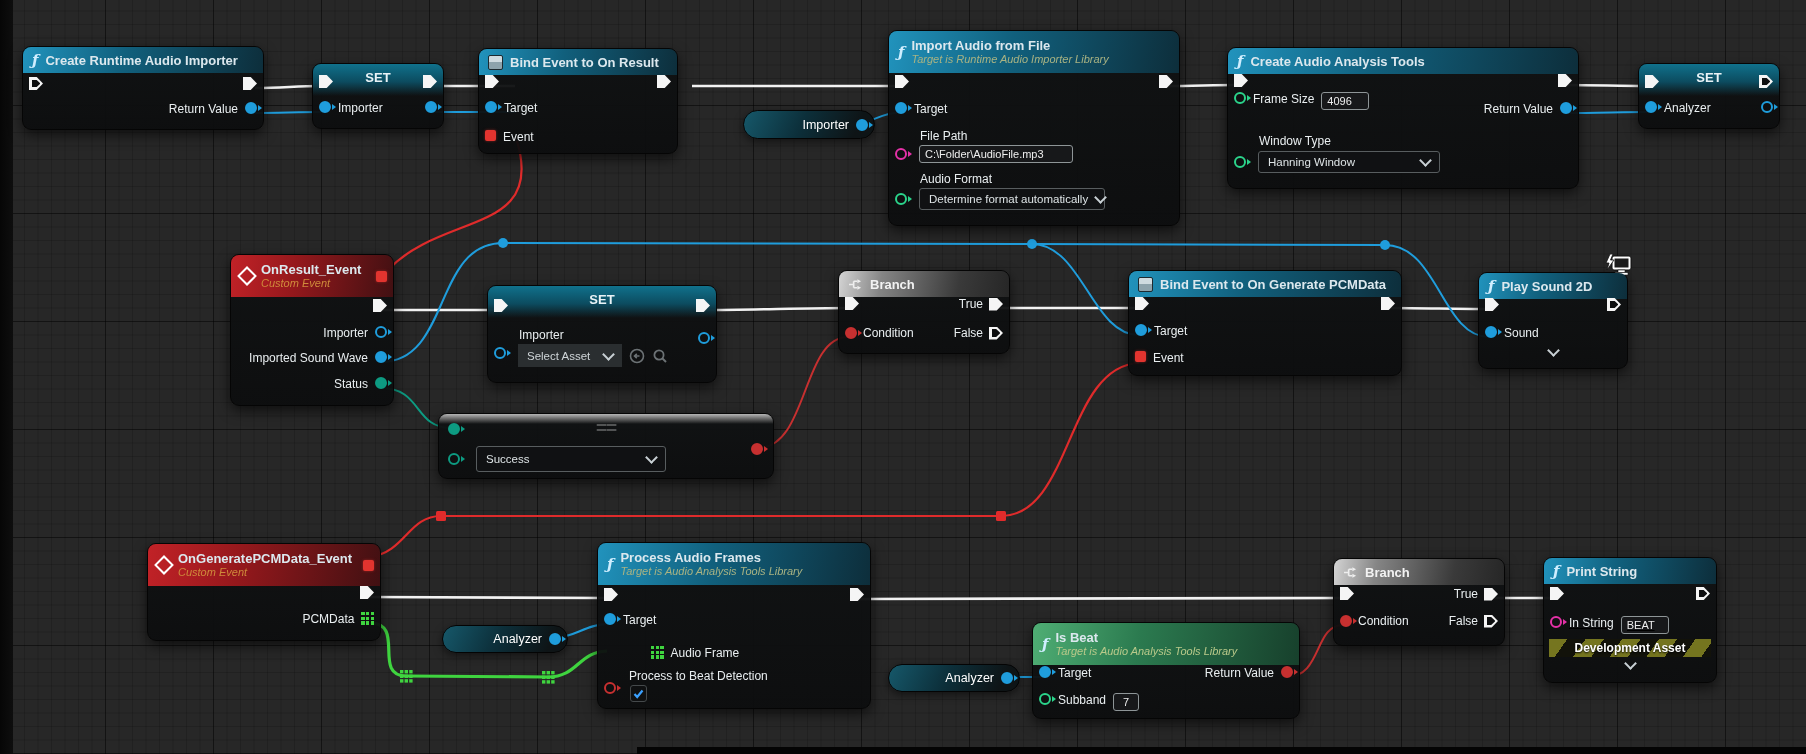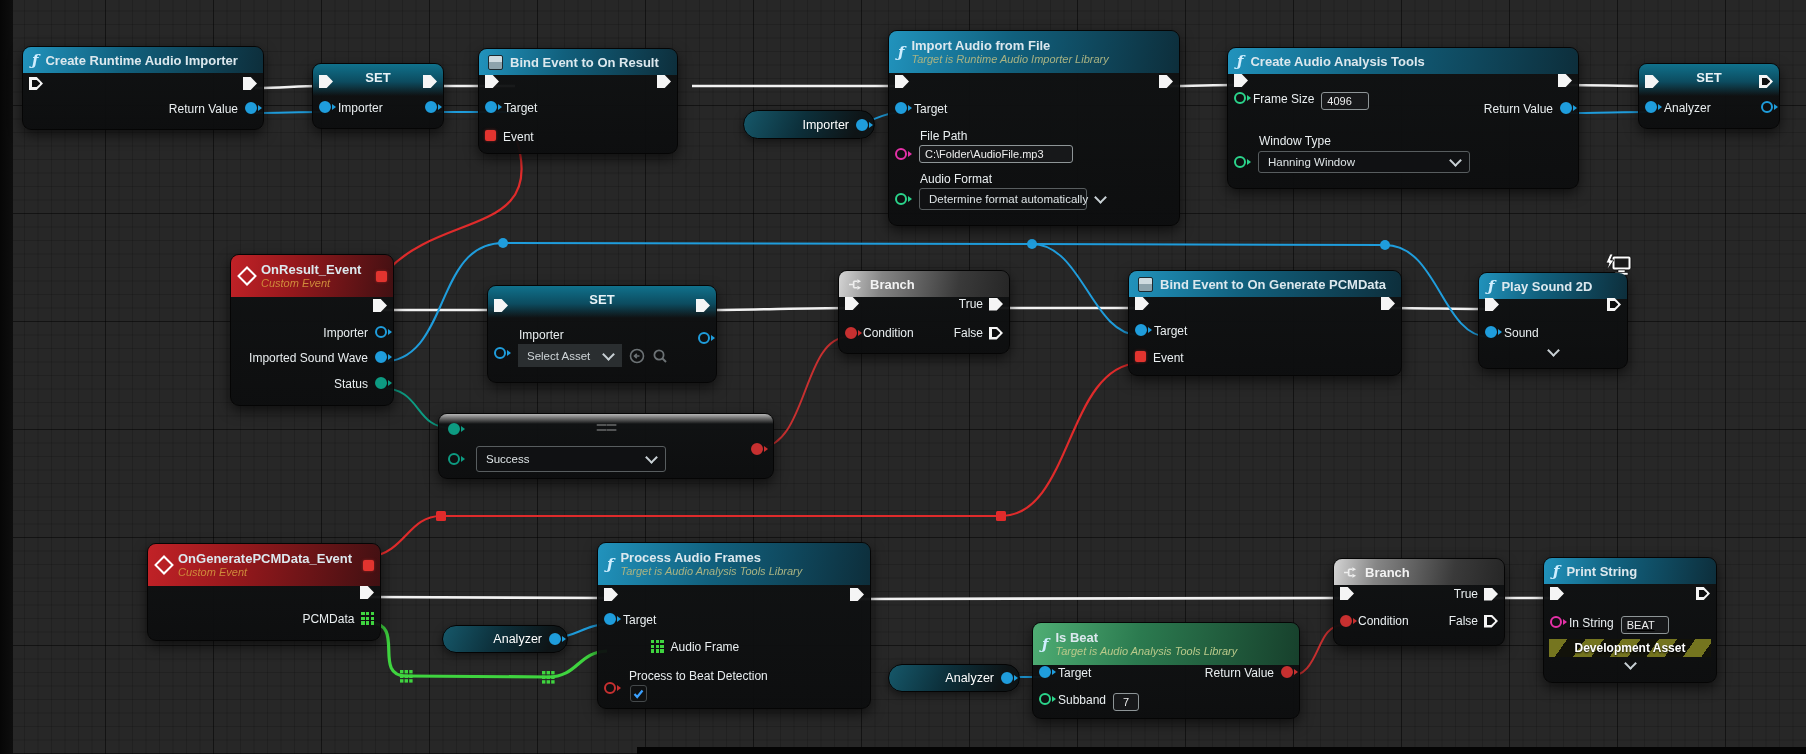--- a/index.html
+++ b/index.html
@@ -223,21 +223,21 @@
       </div>
     <div class="prow l" style="top:71px;">
       <span class="pcirc c-blue filled"></span>
       <span class="lbl">Target</span>
     </div>
     <div class="lbl" style="position:absolute;left:31px;top:98px;">File Path</div>
     <span class="pcirc c-pink" style="position:absolute;left:6px;top:117px;"></span>
     <input class="vbox" style="position: absolute; left: 30px; top: 114px; width: 142px;" value="C:\Folder\AudioFile.mp3">
     <div class="lbl" style="position:absolute;left:31px;top:141px;">Audio Format</div>
     <span class="pcirc c-green" style="position:absolute;left:6px;top:162px;"></span>
-    <div class="dd" style="position:absolute;left:30px;top:157px;width:168px;justify-content:space-between;">
+    <div class="dd" style="position:absolute;left:30px;top:157px;width:186px;justify-content:space-between;">
       <span>Determine format automatically</span>
       <span class="chev"></span>
     </div>
   </div>
 
   <div class="node" style="left:1227px;top:47px;width:350px;height:140px;">
     <div class="hdr h-blue">
       <span class="ficon">ƒ</span>
       <span>Create Audio Analysis Tools</span>
     </div>
@@ -251,21 +251,21 @@
       <span class="pcirc c-green"></span>
       <span class="lbl">Frame Size</span>
       <input class="vbox" style="width: 36px;" value="4096">
     </div>
     <div class="prow r" style="top:54px;">
       <span class="lbl">Return Value</span>
       <span class="pcirc c-blue filled"></span>
     </div>
     <div class="lbl" style="position:absolute;left:31px;top:86px;">Window Type</div>
     <span class="pcirc c-green" style="position:absolute;left:6px;top:108px;"></span>
-    <div class="dd" style="position:absolute;left:30px;top:103px;width:212px;">
+    <div class="dd" style="position:absolute;left:30px;top:103px;width:182px;">
       <span>Hanning Window</span>
       <span class="chev"></span>
     </div>
   </div>
 
   <div class="node" style="left:1638px;top:63px;width:140px;height:64px;">
     <div class="sethdr"></div>
     <div class="setlbl">SET</div>
     <div class="prow l" style="top:11px;">
         <span class="pexec"></span>
@@ -471,21 +471,21 @@
     <div class="prow l" style="top:45px;">
         <span class="pexec"></span>
       </div>
     <div class="prow r" style="top:45px;">
         <span class="pexec"></span>
       </div>
     <div class="prow l" style="top:70px;">
       <span class="pcirc c-blue filled"></span>
       <span class="lbl">Target</span>
     </div>
-    <div class="prow l" style="top:97px;padding-left:47px;">
+    <div class="prow l" style="top:103px;padding-left:47px;">
       <span class="pgrid">
           <i></i>
           <i></i>
           <i></i>
           <i></i>
           <i></i>
           <i></i>
           <i></i>
           <i></i>
           <i></i>

